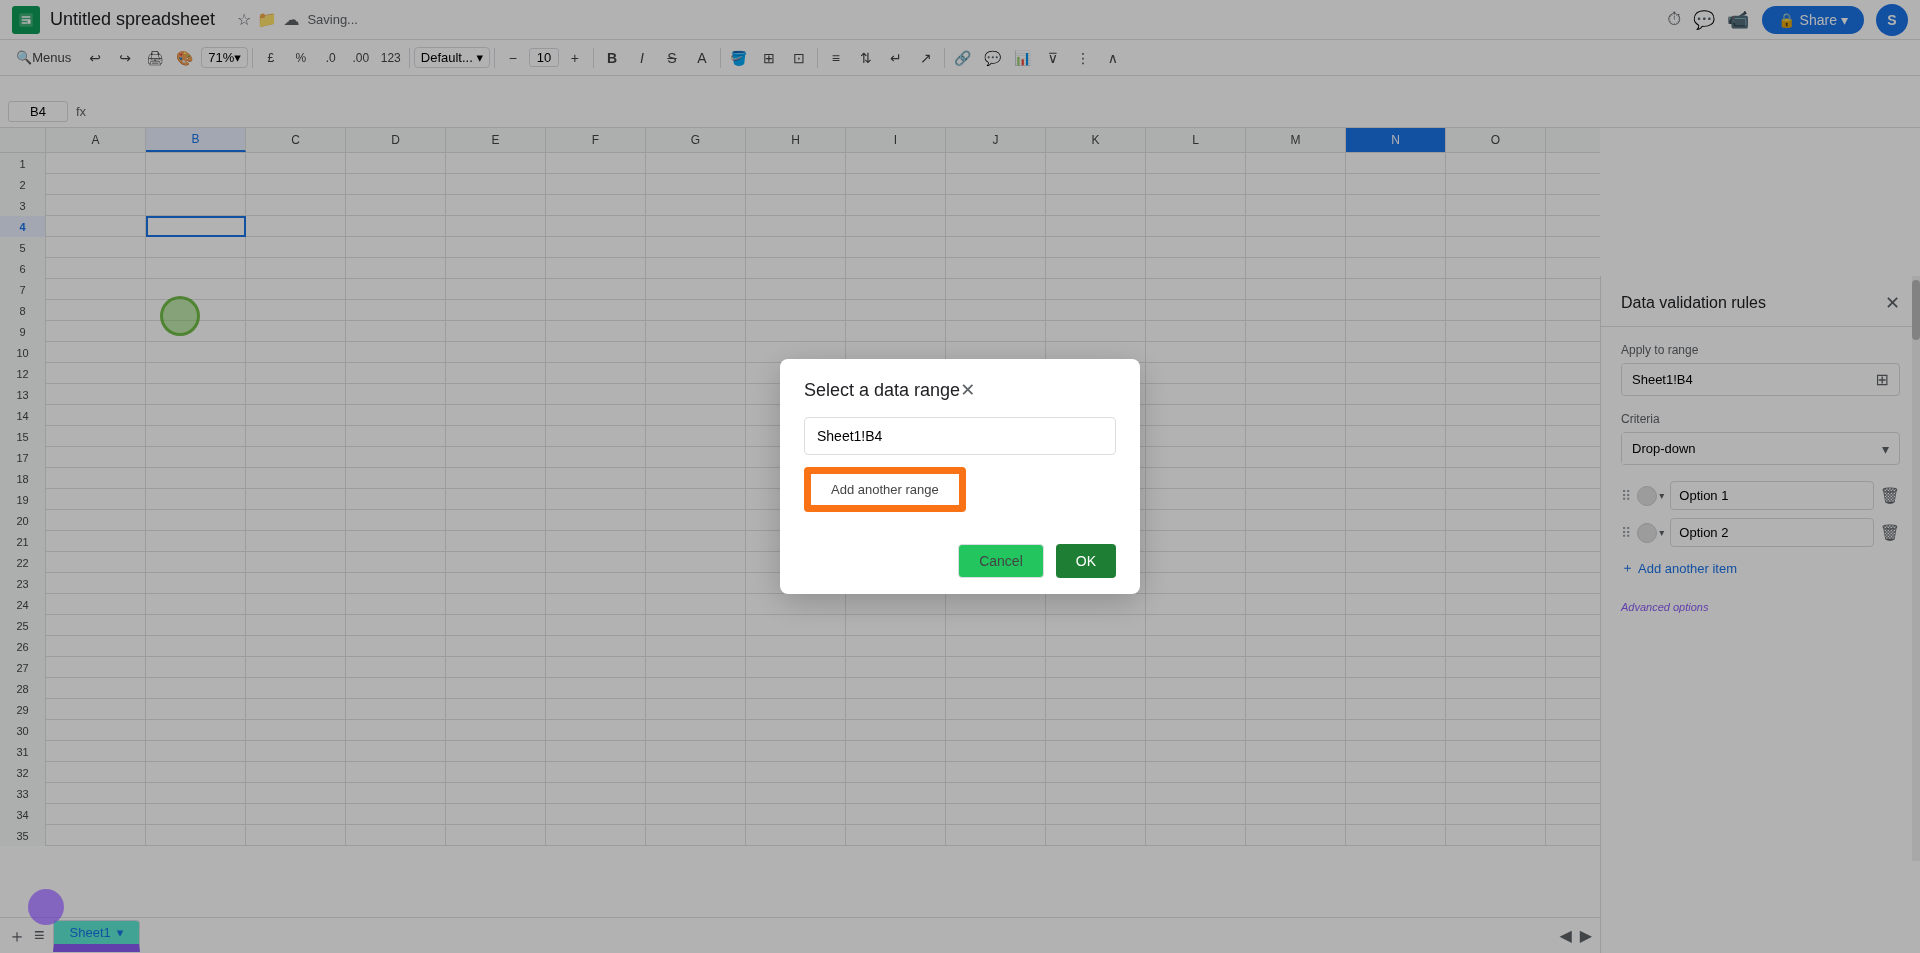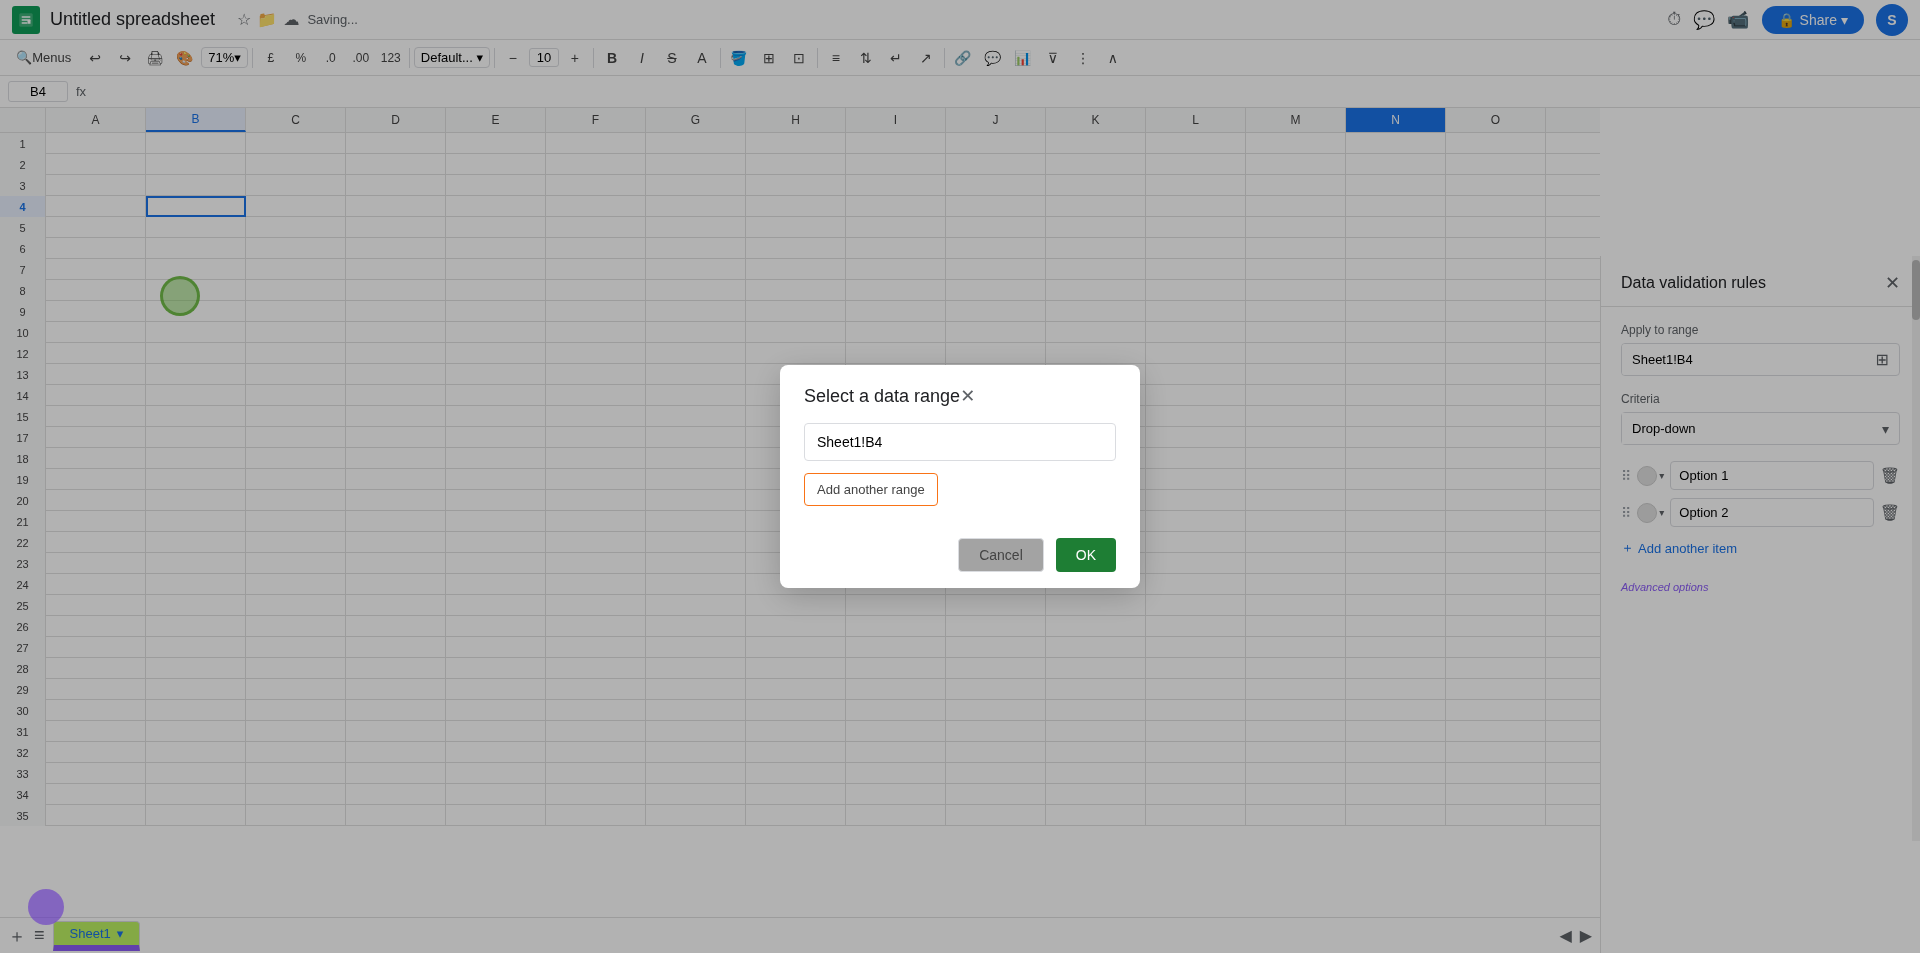--- a/index.html
+++ b/index.html
@@ -107,20 +107,21 @@
     }
 
     
     .formula-bar {
       display: flex;
       align-items: center;
       height: 32px;
       border-bottom: 1px solid #e0e0e0;
       padding: 0 8px;
       background: #fff;
+      margin-top: 20px;
     }
     .cell-ref {
       font-size: 13px;
       padding: 2px 6px;
       border: 1px solid #dadce0;
       border-radius: 3px;
       margin-right: 8px;
       min-width: 60px;
       text-align: center;
     }
@@ -196,21 +197,21 @@
     .sheet-tab {
       padding: 4px 16px;
       font-size: 13px;
       border-radius: 4px 4px 0 0;
       background: #fff;
       border: 1px solid #dadce0;
       border-bottom: none;
       cursor: pointer;
       display: flex; align-items: center; gap: 6px;
     }
-    .sheet-tab.active { background: #bef264; color: #1a73e8; border-bottom: 6px solid #8b5cf6; }
+    .sheet-tab.active { background: #5eead4; color: #1a73e8; border-bottom: 8px solid #8b5cf6; }
 
     
     .right-panel {
       width: 320px;
       border-left: 1px solid #e0e0e0;
       background: #fff;
       display: flex;
       flex-direction: column;
       height: 100%;
       position: absolute;
@@ -398,37 +399,37 @@
     .modal-range-input {
       width: 100%;
       border: 1px solid #dadce0;
       border-radius: 4px;
       padding: 10px 12px;
       font-size: 14px;
       outline: none;
       margin-bottom: 12px;
     }
     .add-range-btn {
-      border: 1px solid #f97316;
+      border: 7px solid #f97316;
       background: #fff;
       color: #444;
-      padding: 8px 12px;
+      padding: 8px 20px;
       border-radius: 4px;
       font-size: 13px;
       cursor: pointer;
     }
     .modal-footer {
       display: flex;
       justify-content: flex-end;
       gap: 12px;
       padding: 16px 24px;
     }
     .modal-cancel {
       border: 1px solid #dadce0;
-      background: #a3a3a3;
+      background: #22c55e;
       color: #444;
       padding: 8px 20px;
       border-radius: 4px;
       font-size: 14px;
       cursor: pointer;
     }
     .modal-ok {
       background: #1e7e34;
       color: #fff;
       border: none;

